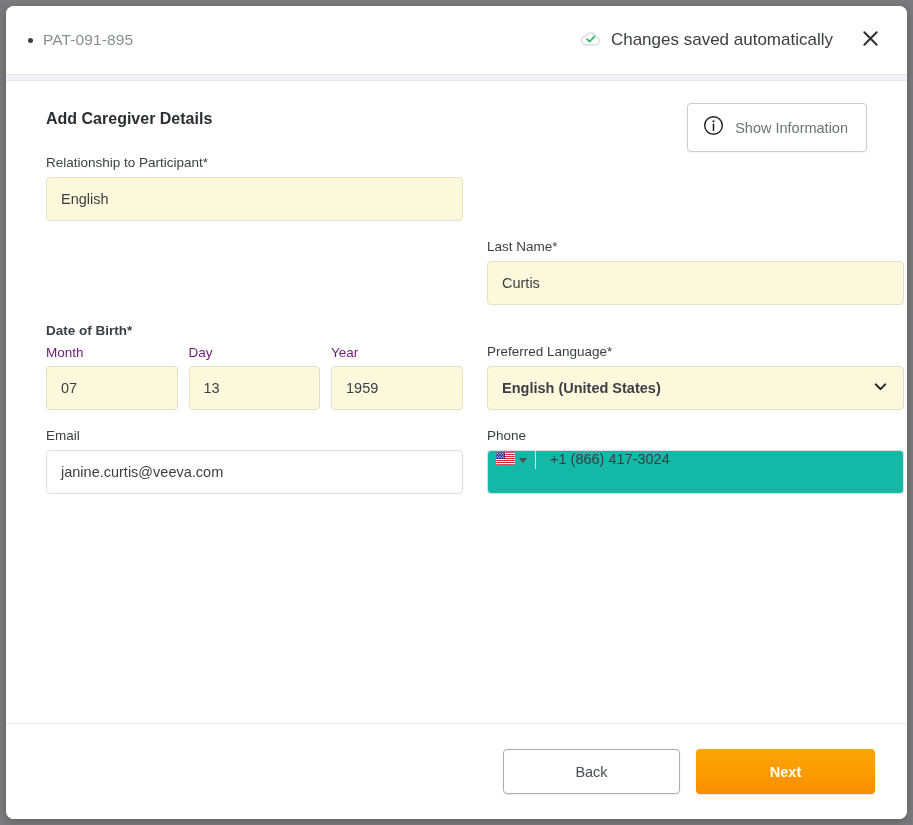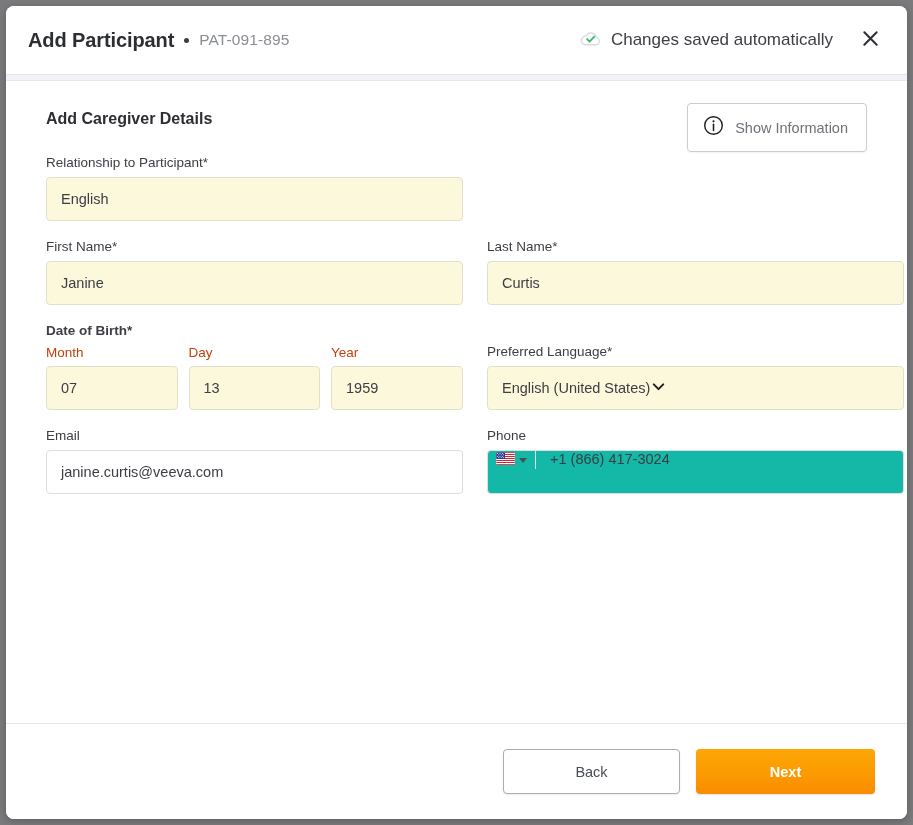--- a/index.html
+++ b/index.html
@@ -117,21 +117,21 @@
   .field-label {
     font-size: 13.5px;
     color: #3c3e44;
     display: block;
     margin-bottom: 7px;
     font-weight: normal;
   }
   .field-label.bold { font-weight: bold; }
   .sub-label {
     font-size: 13.5px;
-    color: #c2410c;
+    color: #701a75;
     display: block;
     margin-bottom: 6px;
   }
   .input {
     width: 100%;
     height: 44px;
     border: 1px solid #e3e0c9;
     border-radius: 4px;
     background: #fcf8dc;
     font-size: 14.5px;
@@ -140,21 +140,23 @@
     font-family: "Liberation Sans", sans-serif;
     outline: none;
     display: flex;
     align-items: center;
   }
   .input.white {
     background: #ffffff;
     border: 1px solid #dcdee3;
   }
   .input.select {
-    cursor: pointer;
+    justify-content: space-between;
+    cursor: pointer;
+    font-weight: bold;
   }
   .dob-group { display: flex; gap: 11px; }
   .dob-item { width: 131.5px; }
   .dob-item.year { width: 132px; }
 
   .phone-wrap {
     display: flex;
     align-items: flex-start;
     height: 44px;
     border: 1px solid #dcdee3;
@@ -223,21 +225,20 @@
     box-shadow: 0 1px 2px rgba(0,0,0,0.12);
   }
 </style>
 </head>
 <body>
 
 <div id="modal">
 
   <div id="modal-header">
     <div class="title-wrap">
-      <span class="title-main">Add Participant</span>
       <span class="title-dot"></span>
       <span class="title-id">PAT-091-895</span>
     </div>
 
     <div class="header-right">
       <div class="saved-wrap">
         <span>
           <svg width="23" height="23" viewBox="0 0 24 24" fill="none">
             <path d="M6.5 18.5h11a3.7 3.7 0 0 0 .3-7.4 5.3 5.3 0 0 0-10.2-1.6A3.9 3.9 0 0 0 6.5 18.5Z" stroke="#d7dae0" stroke-width="1.4" fill="none"></path>
             <path d="M8.4 12.6l2.6 2.7 5-5.3" stroke="#3dbb6b" stroke-width="2" fill="none" stroke-linecap="round" stroke-linejoin="round"></path>
@@ -276,24 +277,20 @@
     </div>
 
     <div class="form-grid">
 
       <div class="field-block col-left" style="grid-row:1;">
         <span class="field-label">Relationship to Participant*</span>
         <div class="input" placeholder="Relationship to Participant">English</div>
       </div>
       <div class="col-right" style="grid-row:1;"></div>
 
-      <div class="field-block col-left" style="grid-row:2;">
-        <span class="field-label">First Name*</span>
-        <div class="input" placeholder="First Name">Janine</div>
-      </div>
 
       <div class="field-block col-right" style="grid-row:2;">
         <span class="field-label">Last Name*</span>
         <div class="input" placeholder="Last Name">Curtis</div>
       </div>
 
       <div class="field-block col-left" style="grid-row:3;">
         <span class="field-label bold">Date of Birth*</span>
         <div class="dob-group">
           <div class="dob-item">

